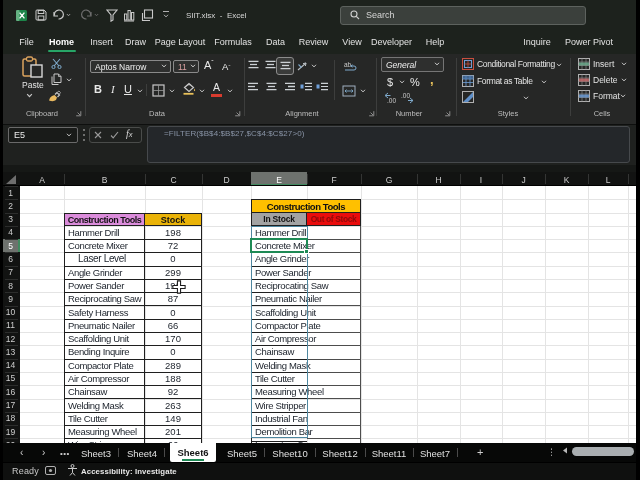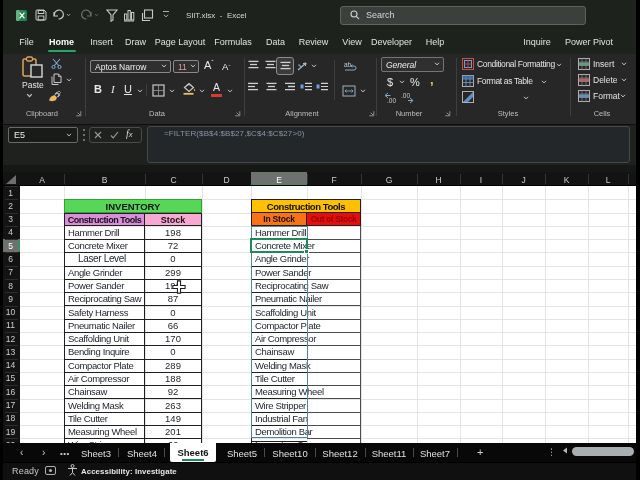--- a/index.html
+++ b/index.html
@@ -410,23 +410,22 @@
 <div class="abs" style="left:3px;top:386.7px;width:15px;text-align:center;font-size:8.5px;color:#cfcfcf;">16</div>
 <div class="abs" style="left:5px;top:385.2px;width:13px;height:1px;background:#2c2d2c;"></div>
 <div class="abs" style="left:3px;top:400.0px;width:15px;text-align:center;font-size:8.5px;color:#cfcfcf;">17</div>
 <div class="abs" style="left:5px;top:398.5px;width:13px;height:1px;background:#2c2d2c;"></div>
 <div class="abs" style="left:3px;top:413.3px;width:15px;text-align:center;font-size:8.5px;color:#cfcfcf;">18</div>
 <div class="abs" style="left:5px;top:411.8px;width:13px;height:1px;background:#2c2d2c;"></div>
 <div class="abs" style="left:3px;top:426.5px;width:15px;text-align:center;font-size:8.5px;color:#cfcfcf;">19</div>
 <div class="abs" style="left:5px;top:425.0px;width:13px;height:1px;background:#2c2d2c;"></div>
 <div class="abs" style="left:3px;top:439.8px;width:15px;text-align:center;font-size:8.5px;color:#cfcfcf;">20</div>
 <div class="abs" style="left:5px;top:438.3px;width:13px;height:1px;background:#2c2d2c;"></div>
-<div class="abs" style="left:64px;top:199.3px;width:138px;height:13.3px;background:#57d757;border:1px solid #35a035;font-size:9.5px;font-weight:700;color:#111;text-align:center;line-height:13px;">INVENTORY</div>
 <div class="abs" style="left:64px;top:212.6px;width:81px;height:13.3px;background:#db8cdb;border:1px solid #1f1f1f;font-size:9px;font-weight:700;color:#111;text-align:center;line-height:13px;white-space:nowrap;letter-spacing:-0.45px;">Construction Tools</div>
-<div class="abs" style="left:145px;top:212.6px;width:57px;height:13.3px;background:#f9a8d4;border:1px solid #1f1f1f;border-left:none;font-size:9px;font-weight:700;color:#111;text-align:center;line-height:13px;">Stock</div>
+<div class="abs" style="left:145px;top:212.6px;width:57px;height:13.3px;background:#eab308;border:1px solid #1f1f1f;border-left:none;font-size:9px;font-weight:700;color:#111;text-align:center;line-height:13px;">Stock</div>
 <div class="abs" style="left:64px;top:225.8px;width:81px;height:14.3px;border:1px solid #1f1f1f;border-top:none;font-size:9.5px;letter-spacing:-0.35px;color:#222831;padding-left:3px;line-height:13px;white-space:nowrap;overflow:hidden;">Hammer Drill</div>
 <div class="abs" style="left:145px;top:225.8px;width:57px;height:14.3px;border:1px solid #1f1f1f;border-top:none;border-left:none;font-size:9.5px;color:#222831;text-align:center;line-height:13px;">198</div>
 <div class="abs" style="left:64px;top:239.1px;width:81px;height:14.3px;border:1px solid #1f1f1f;border-top:none;font-size:9.5px;letter-spacing:-0.35px;color:#222831;padding-left:3px;line-height:13px;white-space:nowrap;overflow:hidden;">Concrete Mixer</div>
 <div class="abs" style="left:145px;top:239.1px;width:57px;height:14.3px;border:1px solid #1f1f1f;border-top:none;border-left:none;font-size:9.5px;color:#222831;text-align:center;line-height:13px;">72</div>
 <div class="abs" style="left:64px;top:252.4px;width:81px;height:14.3px;border:1px solid #1f1f1f;border-top:none;font-size:10px;letter-spacing:-0.35px;color:#222831;padding-left:13px;line-height:13px;white-space:nowrap;overflow:hidden;">Laser Level</div>
 <div class="abs" style="left:145px;top:252.4px;width:57px;height:14.3px;border:1px solid #1f1f1f;border-top:none;border-left:none;font-size:9.5px;color:#222831;text-align:center;line-height:13px;">0</div>
 <div class="abs" style="left:64px;top:265.7px;width:81px;height:14.3px;border:1px solid #1f1f1f;border-top:none;font-size:9.5px;letter-spacing:-0.35px;color:#222831;padding-left:3px;line-height:13px;white-space:nowrap;overflow:hidden;">Angle Grinder</div>
 <div class="abs" style="left:145px;top:265.7px;width:57px;height:14.3px;border:1px solid #1f1f1f;border-top:none;border-left:none;font-size:9.5px;color:#222831;text-align:center;line-height:13px;">299</div>
 <div class="abs" style="left:64px;top:279.0px;width:81px;height:14.3px;border:1px solid #1f1f1f;border-top:none;font-size:9.5px;letter-spacing:-0.35px;color:#222831;padding-left:3px;line-height:13px;white-space:nowrap;overflow:hidden;">Power Sander</div>
 <div class="abs" style="left:145px;top:279.0px;width:57px;height:14.3px;border:1px solid #1f1f1f;border-top:none;border-left:none;font-size:9.5px;color:#222831;text-align:center;line-height:13px;">192</div>
@@ -448,21 +447,21 @@
 <div class="abs" style="left:145px;top:385.2px;width:57px;height:14.3px;border:1px solid #1f1f1f;border-top:none;border-left:none;font-size:9.5px;color:#222831;text-align:center;line-height:13px;">92</div>
 <div class="abs" style="left:64px;top:398.5px;width:81px;height:14.3px;border:1px solid #1f1f1f;border-top:none;font-size:9.5px;letter-spacing:-0.35px;color:#222831;padding-left:3px;line-height:13px;white-space:nowrap;overflow:hidden;">Welding Mask</div>
 <div class="abs" style="left:145px;top:398.5px;width:57px;height:14.3px;border:1px solid #1f1f1f;border-top:none;border-left:none;font-size:9.5px;color:#222831;text-align:center;line-height:13px;">263</div>
 <div class="abs" style="left:64px;top:411.8px;width:81px;height:14.3px;border:1px solid #1f1f1f;border-top:none;font-size:9.5px;letter-spacing:-0.35px;color:#222831;padding-left:3px;line-height:13px;white-space:nowrap;overflow:hidden;">Tile Cutter</div>
 <div class="abs" style="left:145px;top:411.8px;width:57px;height:14.3px;border:1px solid #1f1f1f;border-top:none;border-left:none;font-size:9.5px;color:#222831;text-align:center;line-height:13px;">149</div>
 <div class="abs" style="left:64px;top:425.0px;width:81px;height:14.3px;border:1px solid #1f1f1f;border-top:none;font-size:9.5px;letter-spacing:-0.35px;color:#222831;padding-left:3px;line-height:13px;white-space:nowrap;overflow:hidden;">Measuring Wheel</div>
 <div class="abs" style="left:145px;top:425.0px;width:57px;height:14.3px;border:1px solid #1f1f1f;border-top:none;border-left:none;font-size:9.5px;color:#222831;text-align:center;line-height:13px;">201</div>
 <div class="abs" style="left:64px;top:438.3px;width:81px;height:14.3px;border:1px solid #1f1f1f;border-top:none;font-size:9.5px;letter-spacing:-0.35px;color:#222831;padding-left:3px;line-height:13px;white-space:nowrap;overflow:hidden;">Wire Stripper</div>
 <div class="abs" style="left:145px;top:438.3px;width:57px;height:14.3px;border:1px solid #1f1f1f;border-top:none;border-left:none;font-size:9.5px;color:#222831;text-align:center;line-height:13px;">66</div>
 <div class="abs" style="left:251px;top:199.3px;width:110px;height:13.3px;background:#ffc000;border:1px solid #1f1f1f;font-size:9.5px;font-weight:700;color:#111;text-align:center;line-height:13px;letter-spacing:-0.45px;">Construction Tools</div>
-<div class="abs" style="left:251px;top:212.6px;width:56px;height:13.3px;background:#f97316;border:1px solid #1f1f1f;border-top:none;font-size:8.5px;font-weight:700;color:#111;text-align:center;line-height:13px;letter-spacing:-0.2px;">In Stock</div>
+<div class="abs" style="left:251px;top:212.6px;width:56px;height:13.3px;background:#a3a3a3;border:1px solid #1f1f1f;border-top:none;font-size:8.5px;font-weight:700;color:#111;text-align:center;line-height:13px;letter-spacing:-0.2px;">In Stock</div>
 <div class="abs" style="left:307px;top:212.6px;width:54px;height:13.3px;background:#e90c0c;border:1px solid #1f1f1f;border-top:none;border-left:none;font-size:8.5px;font-weight:700;color:#8d0a0a;text-align:center;line-height:13px;letter-spacing:-0.4px;white-space:nowrap;">Out of Stock</div>
 <div class="abs" style="left:251px;top:225.8px;width:56px;height:14.3px;border:1px solid #1f1f1f;border-top:none;border-right:none;font-size:9.5px;letter-spacing:-0.35px;color:#222831;padding-left:3px;line-height:13px;white-space:nowrap;">Hammer Drill</div>
 <div class="abs" style="left:307px;top:225.8px;width:54px;height:14.3px;border:1px solid #4d4d4d;border-top:none;border-left:none;"></div>
 <div class="abs" style="left:251px;top:239.1px;width:56px;height:14.3px;border:1px solid #1f1f1f;border-top:none;border-right:none;font-size:9.5px;letter-spacing:-0.35px;color:#222831;padding-left:3px;line-height:13px;white-space:nowrap;">Concrete Mixer</div>
 <div class="abs" style="left:307px;top:239.1px;width:54px;height:14.3px;border:1px solid #4d4d4d;border-top:none;border-left:none;"></div>
 <div class="abs" style="left:251px;top:252.4px;width:56px;height:14.3px;border:1px solid #1f1f1f;border-top:none;border-right:none;font-size:9.5px;letter-spacing:-0.35px;color:#222831;padding-left:3px;line-height:13px;white-space:nowrap;">Angle Grinder</div>
 <div class="abs" style="left:307px;top:252.4px;width:54px;height:14.3px;border:1px solid #4d4d4d;border-top:none;border-left:none;"></div>
 <div class="abs" style="left:251px;top:265.7px;width:56px;height:14.3px;border:1px solid #1f1f1f;border-top:none;border-right:none;font-size:9.5px;letter-spacing:-0.35px;color:#222831;padding-left:3px;line-height:13px;white-space:nowrap;">Power Sander</div>
 <div class="abs" style="left:307px;top:265.7px;width:54px;height:14.3px;border:1px solid #4d4d4d;border-top:none;border-left:none;"></div>
 <div class="abs" style="left:251px;top:279.0px;width:56px;height:14.3px;border:1px solid #1f1f1f;border-top:none;border-right:none;font-size:9.5px;letter-spacing:-0.35px;color:#222831;padding-left:3px;line-height:13px;white-space:nowrap;">Reciprocating Saw</div>

